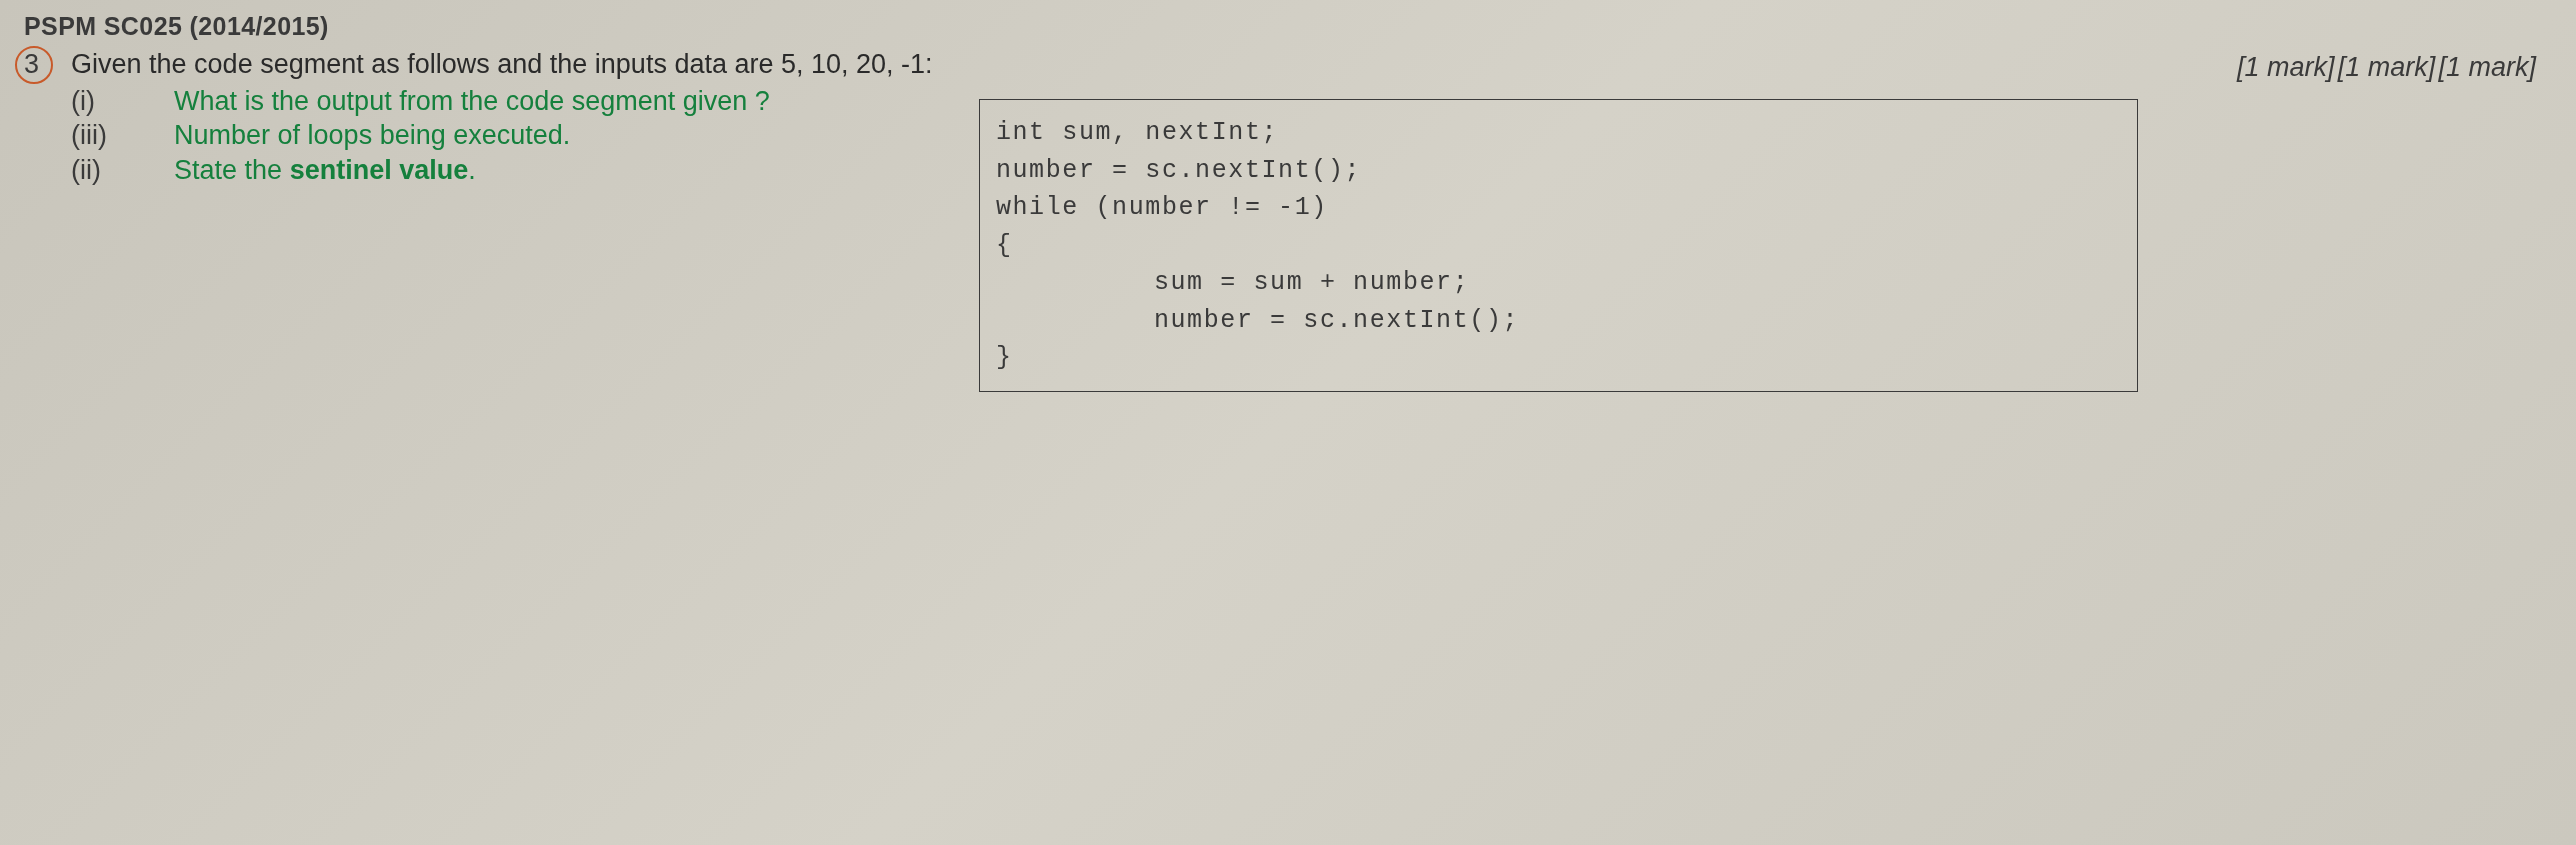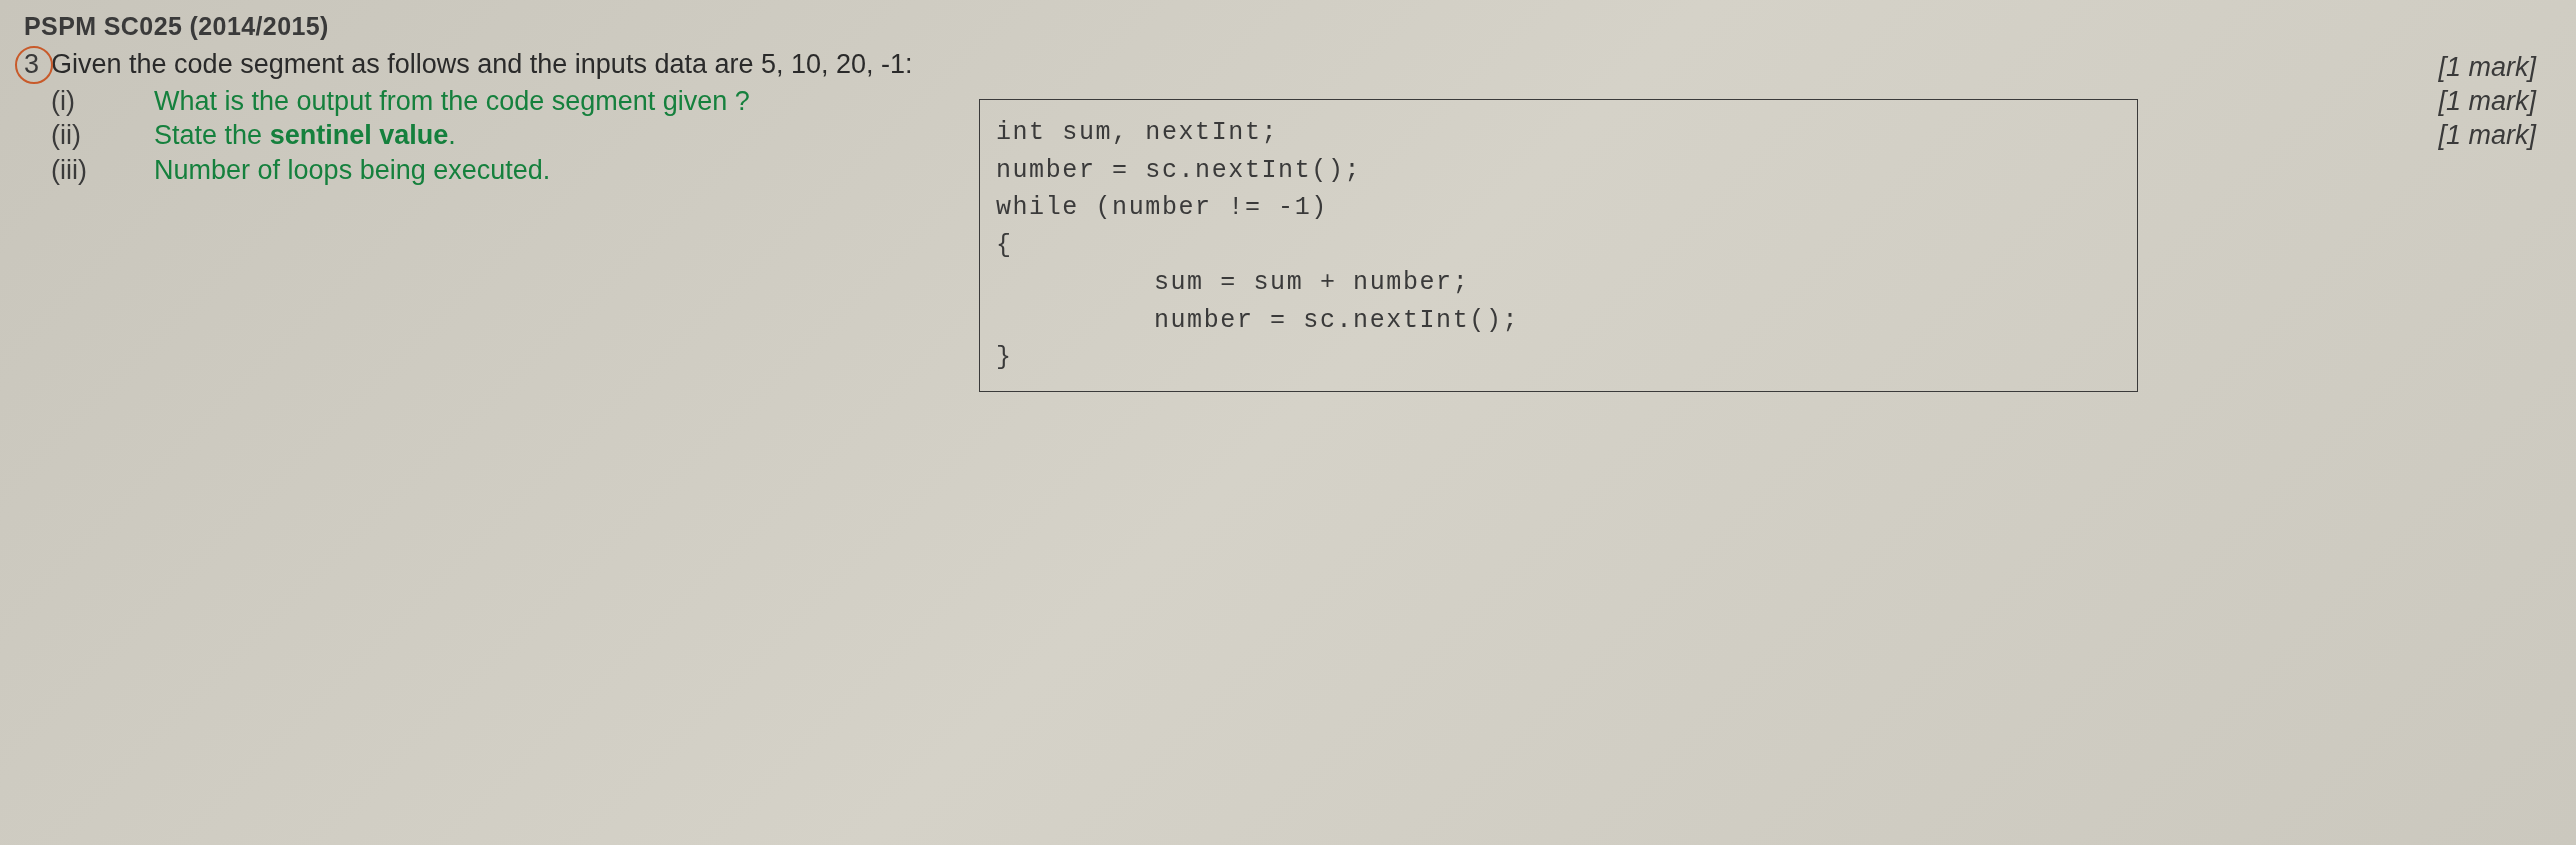--- a/index.html
+++ b/index.html
@@ -36,20 +36,21 @@
       left: -9.5px;
       top: -3.2px;
       width: 38px;
       height: 38px;
       border: 2.4px solid #c85a2a;
       border-radius: 50%;
       pointer-events: none;
     }
     .q-content {
       flex: 1;
+      margin-left: 20px;
     }
     .intro-line {
       font-size: 27px;
       color: #2a2a2a;
       margin-bottom: 6.3px;
     }
     .sub-questions {
       display: flex;
       flex-direction: column;
       gap: 3.2px;
@@ -65,21 +66,21 @@
     }
     .sub-text {
       font-size: 27px;
       color: #15803d;
     }
     .bold {
       font-weight: bold;
     }
     .marks-column {
       display: flex;
-      flex-direction: column;
+      flex-direction: row;
       gap: 3.2px;
       padding-top: 40px;
       padding-right: 16px;
     }
     .mark-item {
       font-size: 27px;
       font-style: italic;
       color: #3a3a3a;
       white-space: nowrap;
     }
@@ -128,30 +129,30 @@
 
         <div class="sub-questions">
           <div class="sub-row">
             <div class="sub-label">(i)</div>
             <div class="sub-text">
               <span>What is the output from the code segment given ?</span>
             </div>
           </div>
 
           <div class="sub-row">
-            <div class="sub-label">(ii)</div>
+            <div class="sub-label">(iii)</div>
             <div class="sub-text">
-              <span>State the </span><span class="bold">sentinel value</span><span>.</span>
+              <span>Number of loops being executed.</span>
             </div>
           </div>
 
           <div class="sub-row">
-            <div class="sub-label">(iii)</div>
+            <div class="sub-label">(ii)</div>
             <div class="sub-text">
-              <span>Number of loops being executed.</span>
+              <span>State the </span><span class="bold">sentinel value</span><span>.</span>
             </div>
           </div>
         </div>
       </div>
     </div>
   </div>
 
   <div class="marks-column">
     <div class="mark-item">[1 mark]</div>
     <div class="mark-item">[1 mark]</div>

